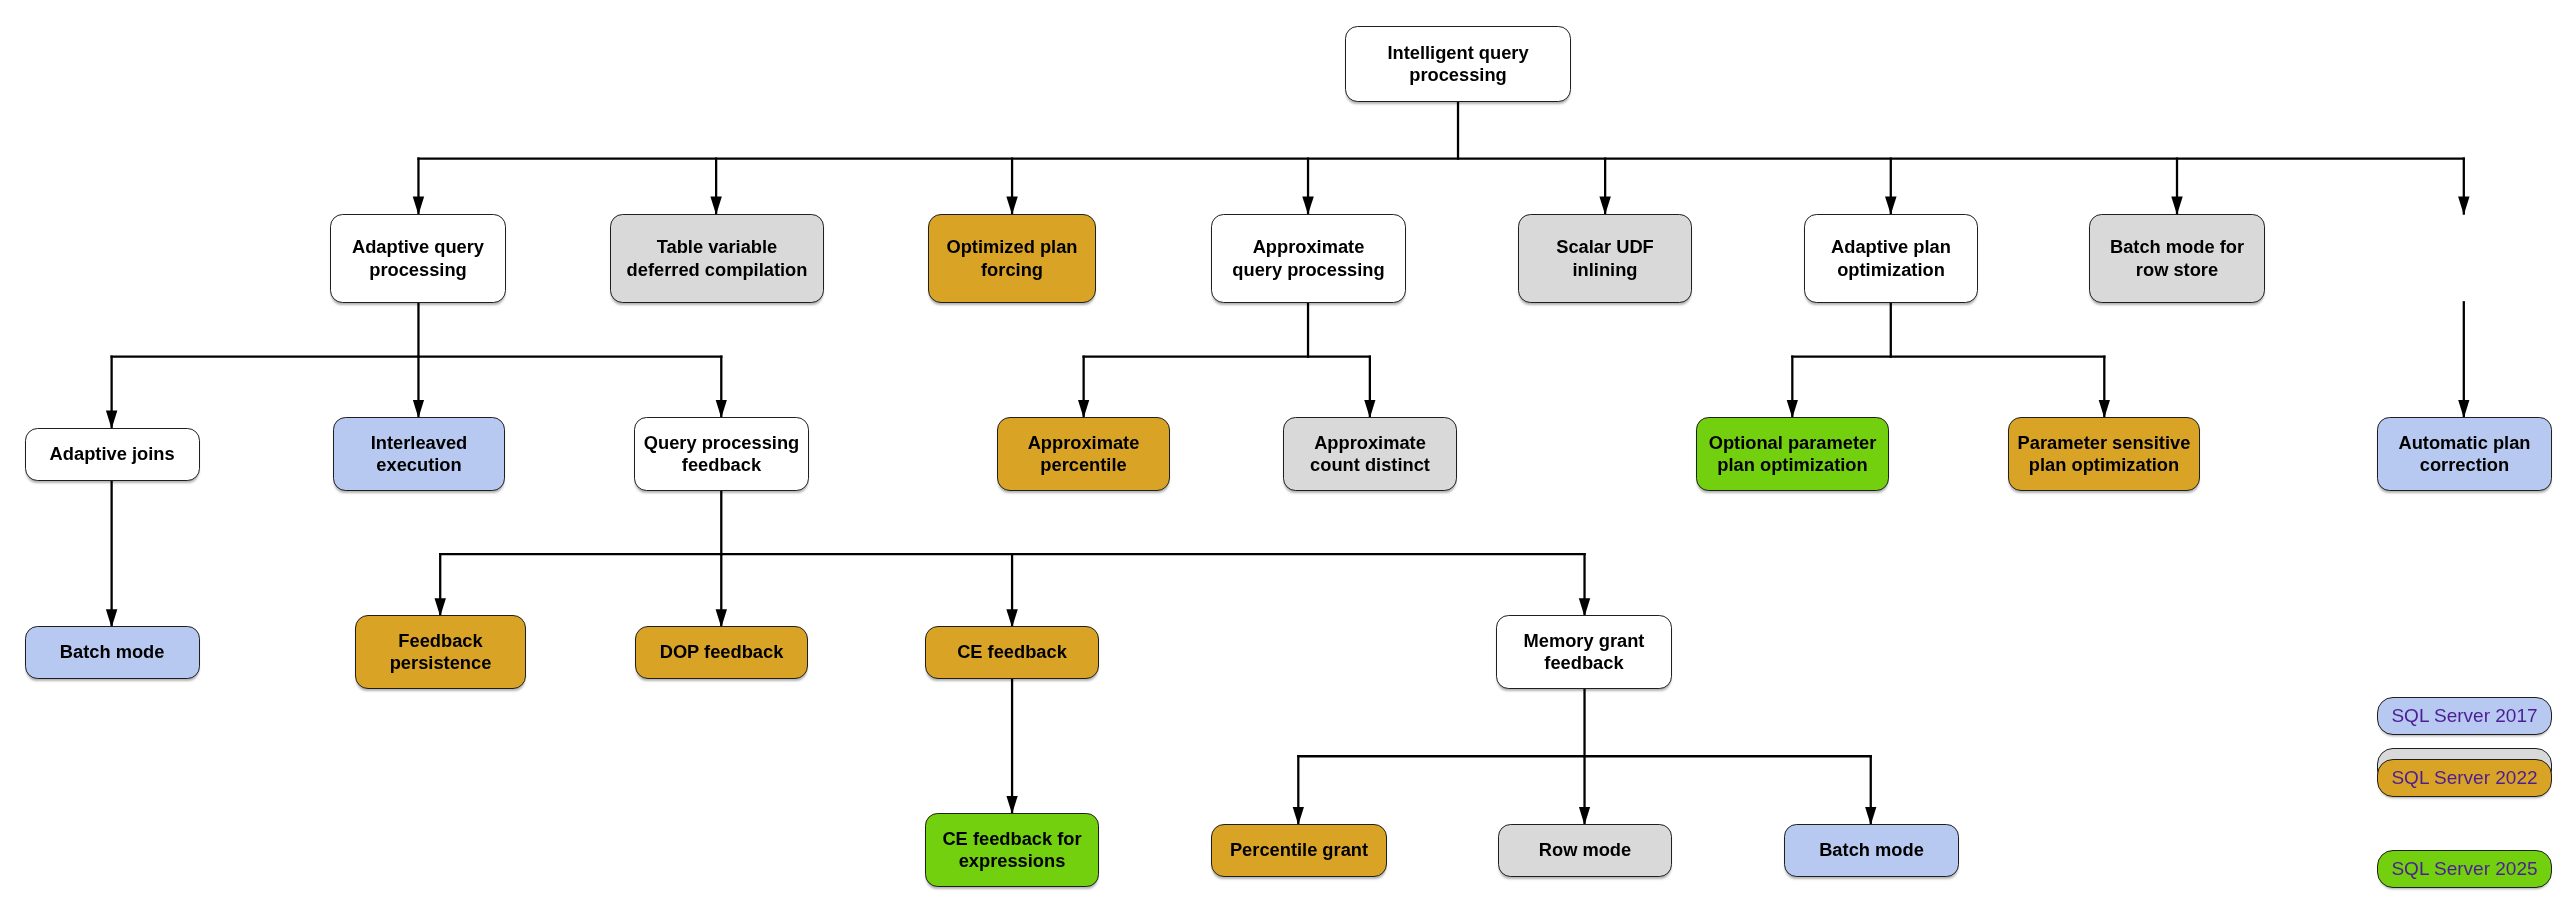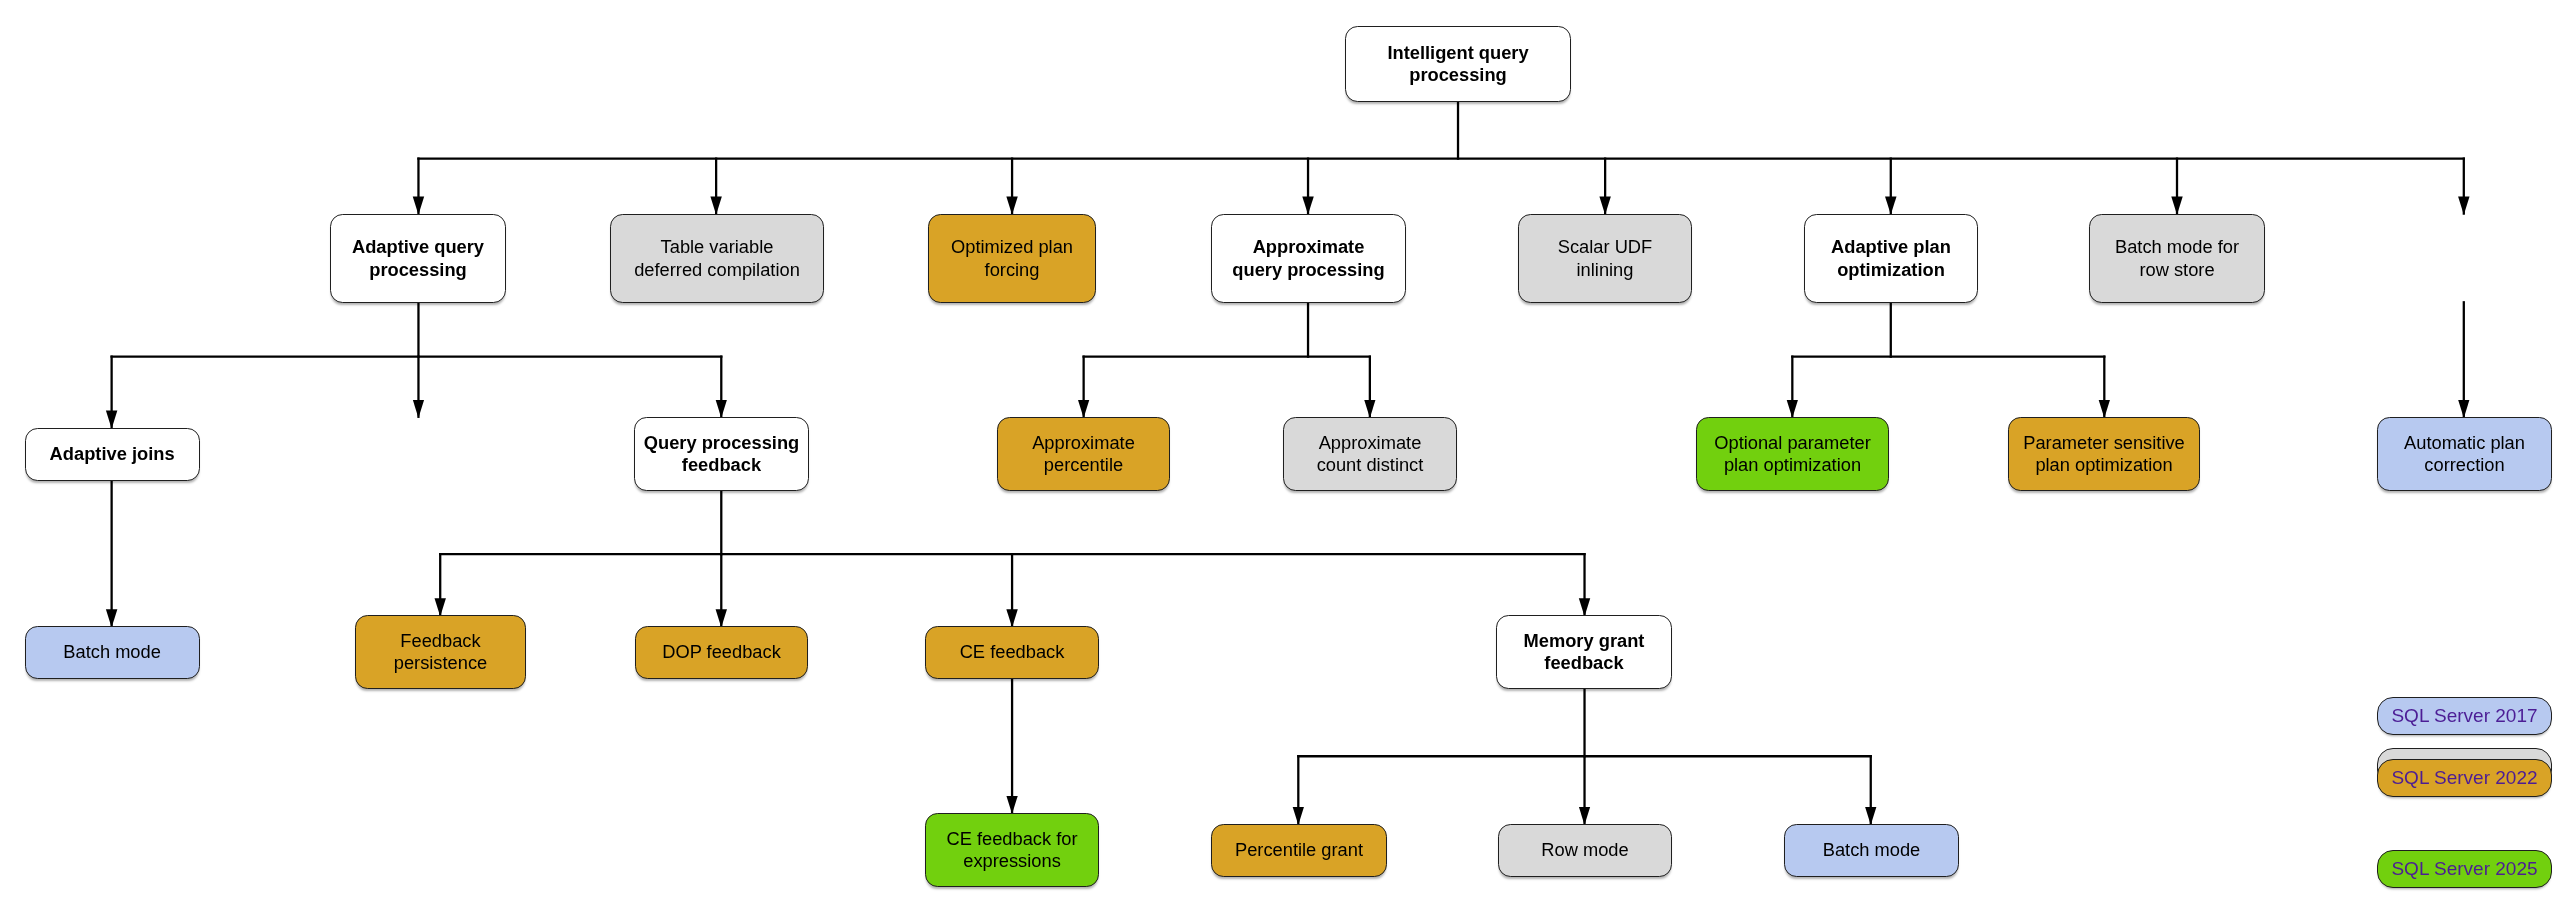--- a/index.html
+++ b/index.html
@@ -18,25 +18,26 @@
     text-align:center;
     border:1.7px solid #1f1f1f;
     border-radius:12.6px;
     background:#ffffff;
     color:#000000;
     font-size:18.3px;
     line-height:1.22;
     white-space:pre-line;
     padding:2.3px 5.7px;
     box-shadow:0 2.9px 2.3px -1.7px rgba(0,0,0,0.30);
+    font-weight:bold;
   }
   .base{font-weight:bold;}
   .v2017{background:var(--color-sql2017,#b7c9f0);}
   .v2019{background:var(--color-sql2019,#d9d9d9);}
-  .v2022{background:var(--color-sql2022,#d9a326);}
+  .v2022{background:var(--color-sql2022,#d9a326);border-radius:13px;}
   .v2025{background:var(--color-sql2025,#72d00e);}
   .legend-item{
     position:absolute;
     box-sizing:border-box;
     display:flex;align-items:center;justify-content:center;
     text-align:center;
     border:1.7px solid #1f1f1f;
     border-radius:16px;
     font-size:19px;
     color:#4c1d95;
@@ -111,20 +112,22 @@
   <div class="node base" style="left:1211px;top:214px;width:195px;height:89px"><span>Approximate
 query processing</span></div>
   <div class="node v2019" style="left:1518px;top:214px;width:174px;height:89px"><span>Scalar UDF
 inlining</span></div>
   <div class="node base" style="left:1804px;top:214px;width:174px;height:89px"><span>Adaptive plan
 optimization</span></div>
   <div class="node v2019" style="left:2089px;top:214px;width:176px;height:89px"><span>Batch mode for
 row store</span></div>
 
   <div class="node base" style="left:24.6px;top:428px;width:175px;height:53px"><span>Adaptive joins</span></div>
+  <div class="node v2017" style="left:333px;top:417px;width:172px;height:74px"><span>Interleaved
+execution</span></div>
   <div class="node base" style="left:634px;top:417px;width:175px;height:74px"><span>Query processing
 feedback</span></div>
   <div class="node v2022" style="left:997px;top:417px;width:173px;height:74px"><span>Approximate
 percentile</span></div>
   <div class="node v2019" style="left:1283px;top:417px;width:174px;height:74px"><span>Approximate
 count distinct</span></div>
   <div class="node v2025" style="left:1696px;top:417px;width:193px;height:74px"><span>Optional parameter
 plan optimization</span></div>
   <div class="node v2022" style="left:2008px;top:417px;width:192px;height:74px"><span>Parameter sensitive
 plan optimization</span></div>

